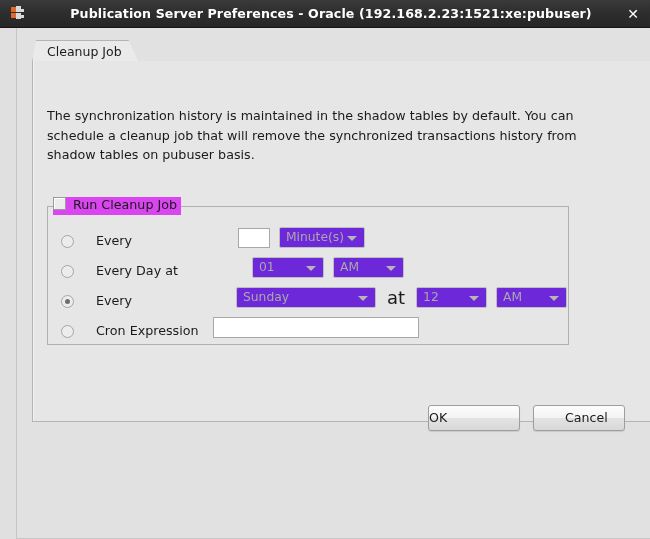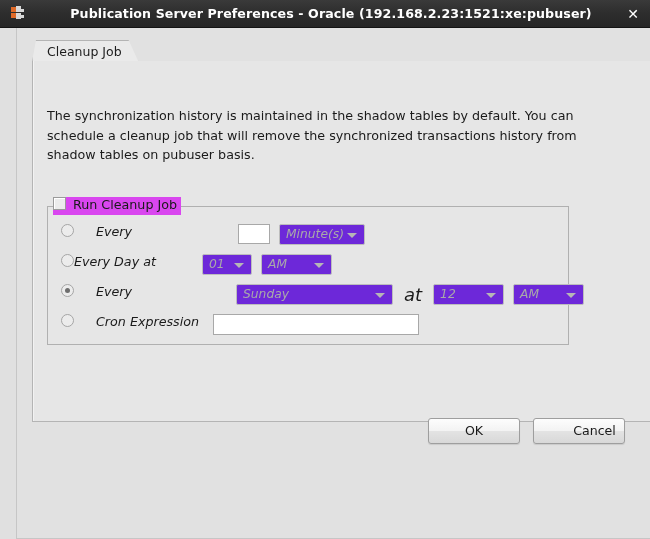--- a/index.html
+++ b/index.html
@@ -171,22 +171,21 @@
     margin-left: 7px;
     font-size: 12.7px;
     color: #1a1a1a;
   }
   
   .row {
     position: absolute;
     left: 28px;
     height: 24px;
     display: flex;
-    align-items: flex-start;
-    font-style: italic;
+    align-items: flex-end;
   }
   .radio {
     width: 13px;
     height: 13px;
     border-radius: 50%;
     background: #ececec;
     border: 1px solid #a5a5a5;
     box-sizing: border-box;
     flex: 0 0 auto;
     position: relative;
@@ -251,26 +250,25 @@
   
   .btn {
     position: absolute;
     width: 92px;
     height: 26px;
     border: 1px solid #9e9e9e;
     border-radius: 3px;
     background: linear-gradient(to bottom, #fdfdfd 0%, #f3f3f3 48%, #e3e3e3 52%, #d8d8d8 100%);
     font-size: 12.6px;
     color: #1a1a1a;
-    text-align: center;
+    text-align: left;
     line-height: 24px;
     box-sizing: border-box;
     cursor: pointer;
     box-shadow: 0 1px 1px rgba(0,0,0,0.10);
-    margin-top: 13px;
   }
 </style>
 </head>
 <body>
 
 <div class="window">
 
   <div class="titlebar">
     <div class="title-icon">
       <span class="org" style="left:0px;  top:2px;  width:5px; height:5px;"></span>
@@ -307,35 +305,35 @@
         <span class="row-label" style="margin-left:22px; width:120px;">Every</span>
         <span class="textfield" style="width:32px; margin-left:22px;"></span>
         <span class="combo" style="width:86px; margin-left:9px;">
           <span>Minute(s)</span>
           <span class="arrow"></span>
         </span>
       </div>
 
       <div class="row" style="top:193px;">
         <span class="radio"></span>
-        <span class="row-label" style="width:124px;">Every Day at</span>
-        <span class="combo" style="width:50px; margin-left:4px;">
+        <span class="row-label" style="margin-left:22px; width:124px;">Every Day at</span>
+        <span class="combo" style="width:72px; margin-left:32px;">
           <span>01</span>
           <span class="arrow"></span>
         </span>
         <span class="combo" style="width:71px; margin-left:9px;">
           <span>AM</span>
           <span class="arrow"></span>
         </span>
       </div>
 
       <div class="row" style="top:223px;">
         <span class="radio selected"></span>
         <span class="row-label" style="margin-left:22px; width:124px;">Every</span>
-        <span class="combo" style="width:157px; margin-left:16px;">
+        <span class="combo" style="width:140px; margin-left:16px;">
           <span>Sunday</span>
           <span class="arrow"></span>
         </span>
         <span class="inline-label" style="margin-left:11px;">at</span>
         <span class="combo" style="width:71px; margin-left:11px;">
           <span>12</span>
           <span class="arrow"></span>
         </span>
         <span class="combo" style="width:71px; margin-left:9px;">
           <span>AM</span>

